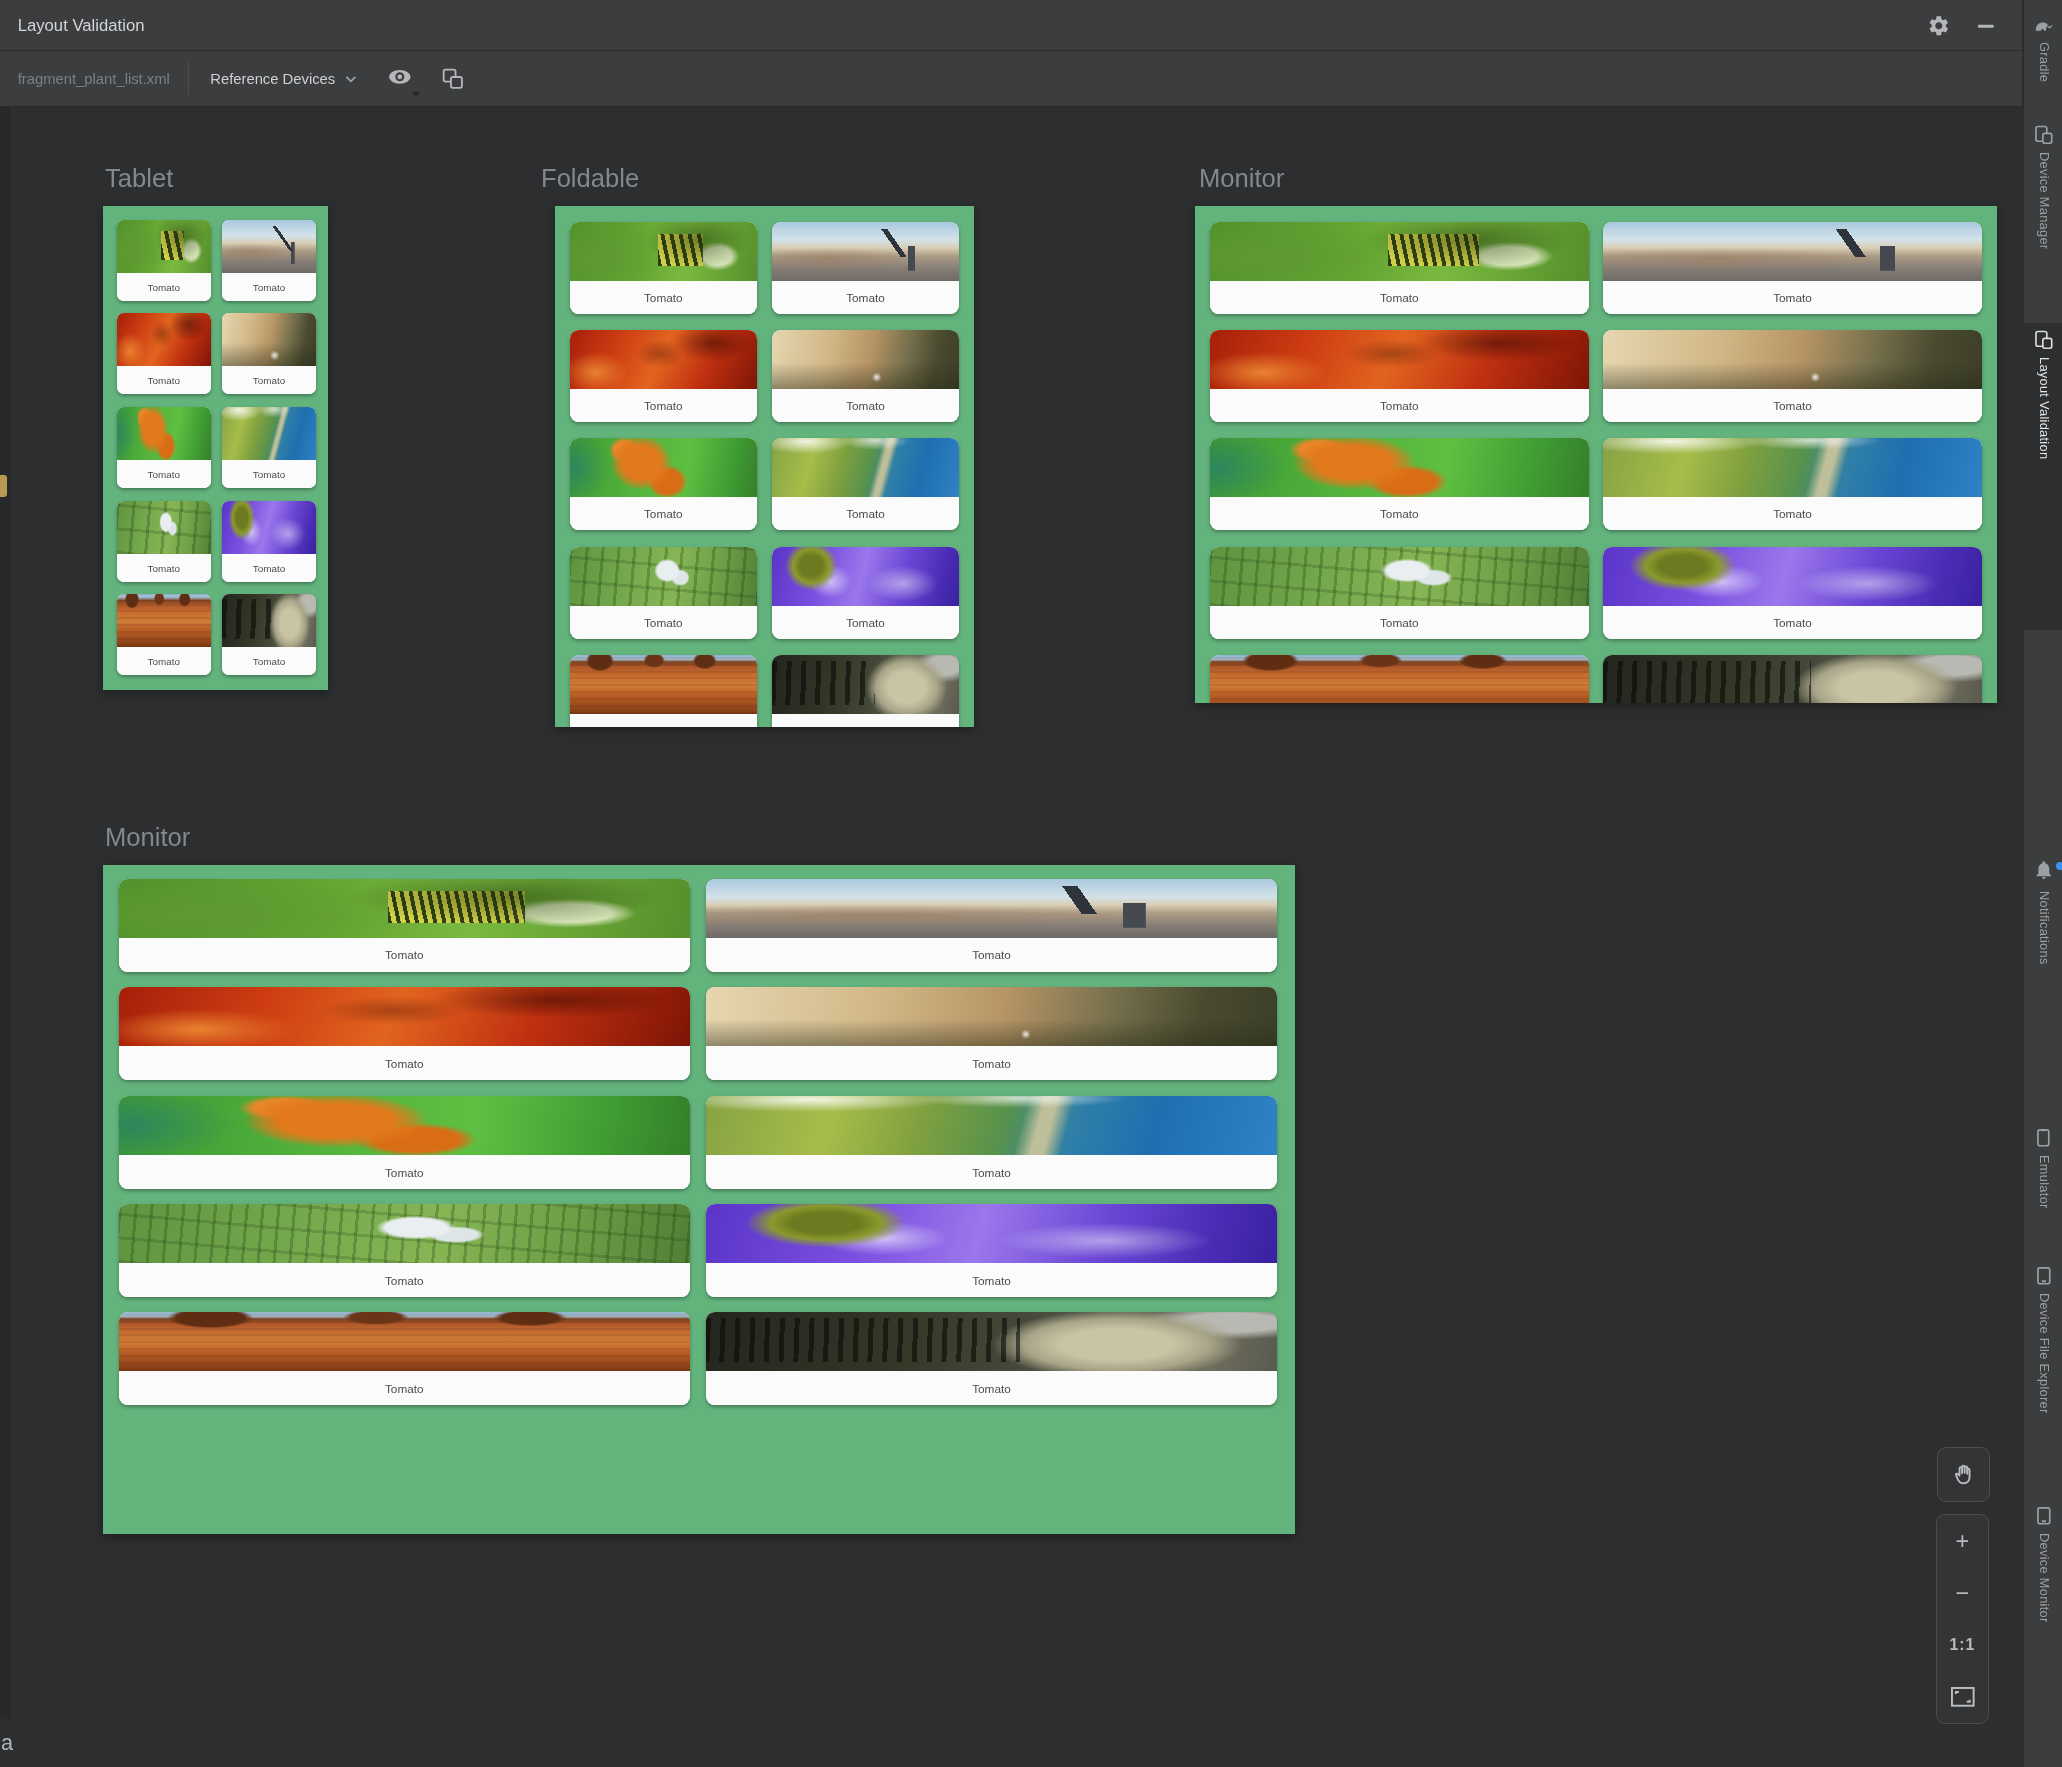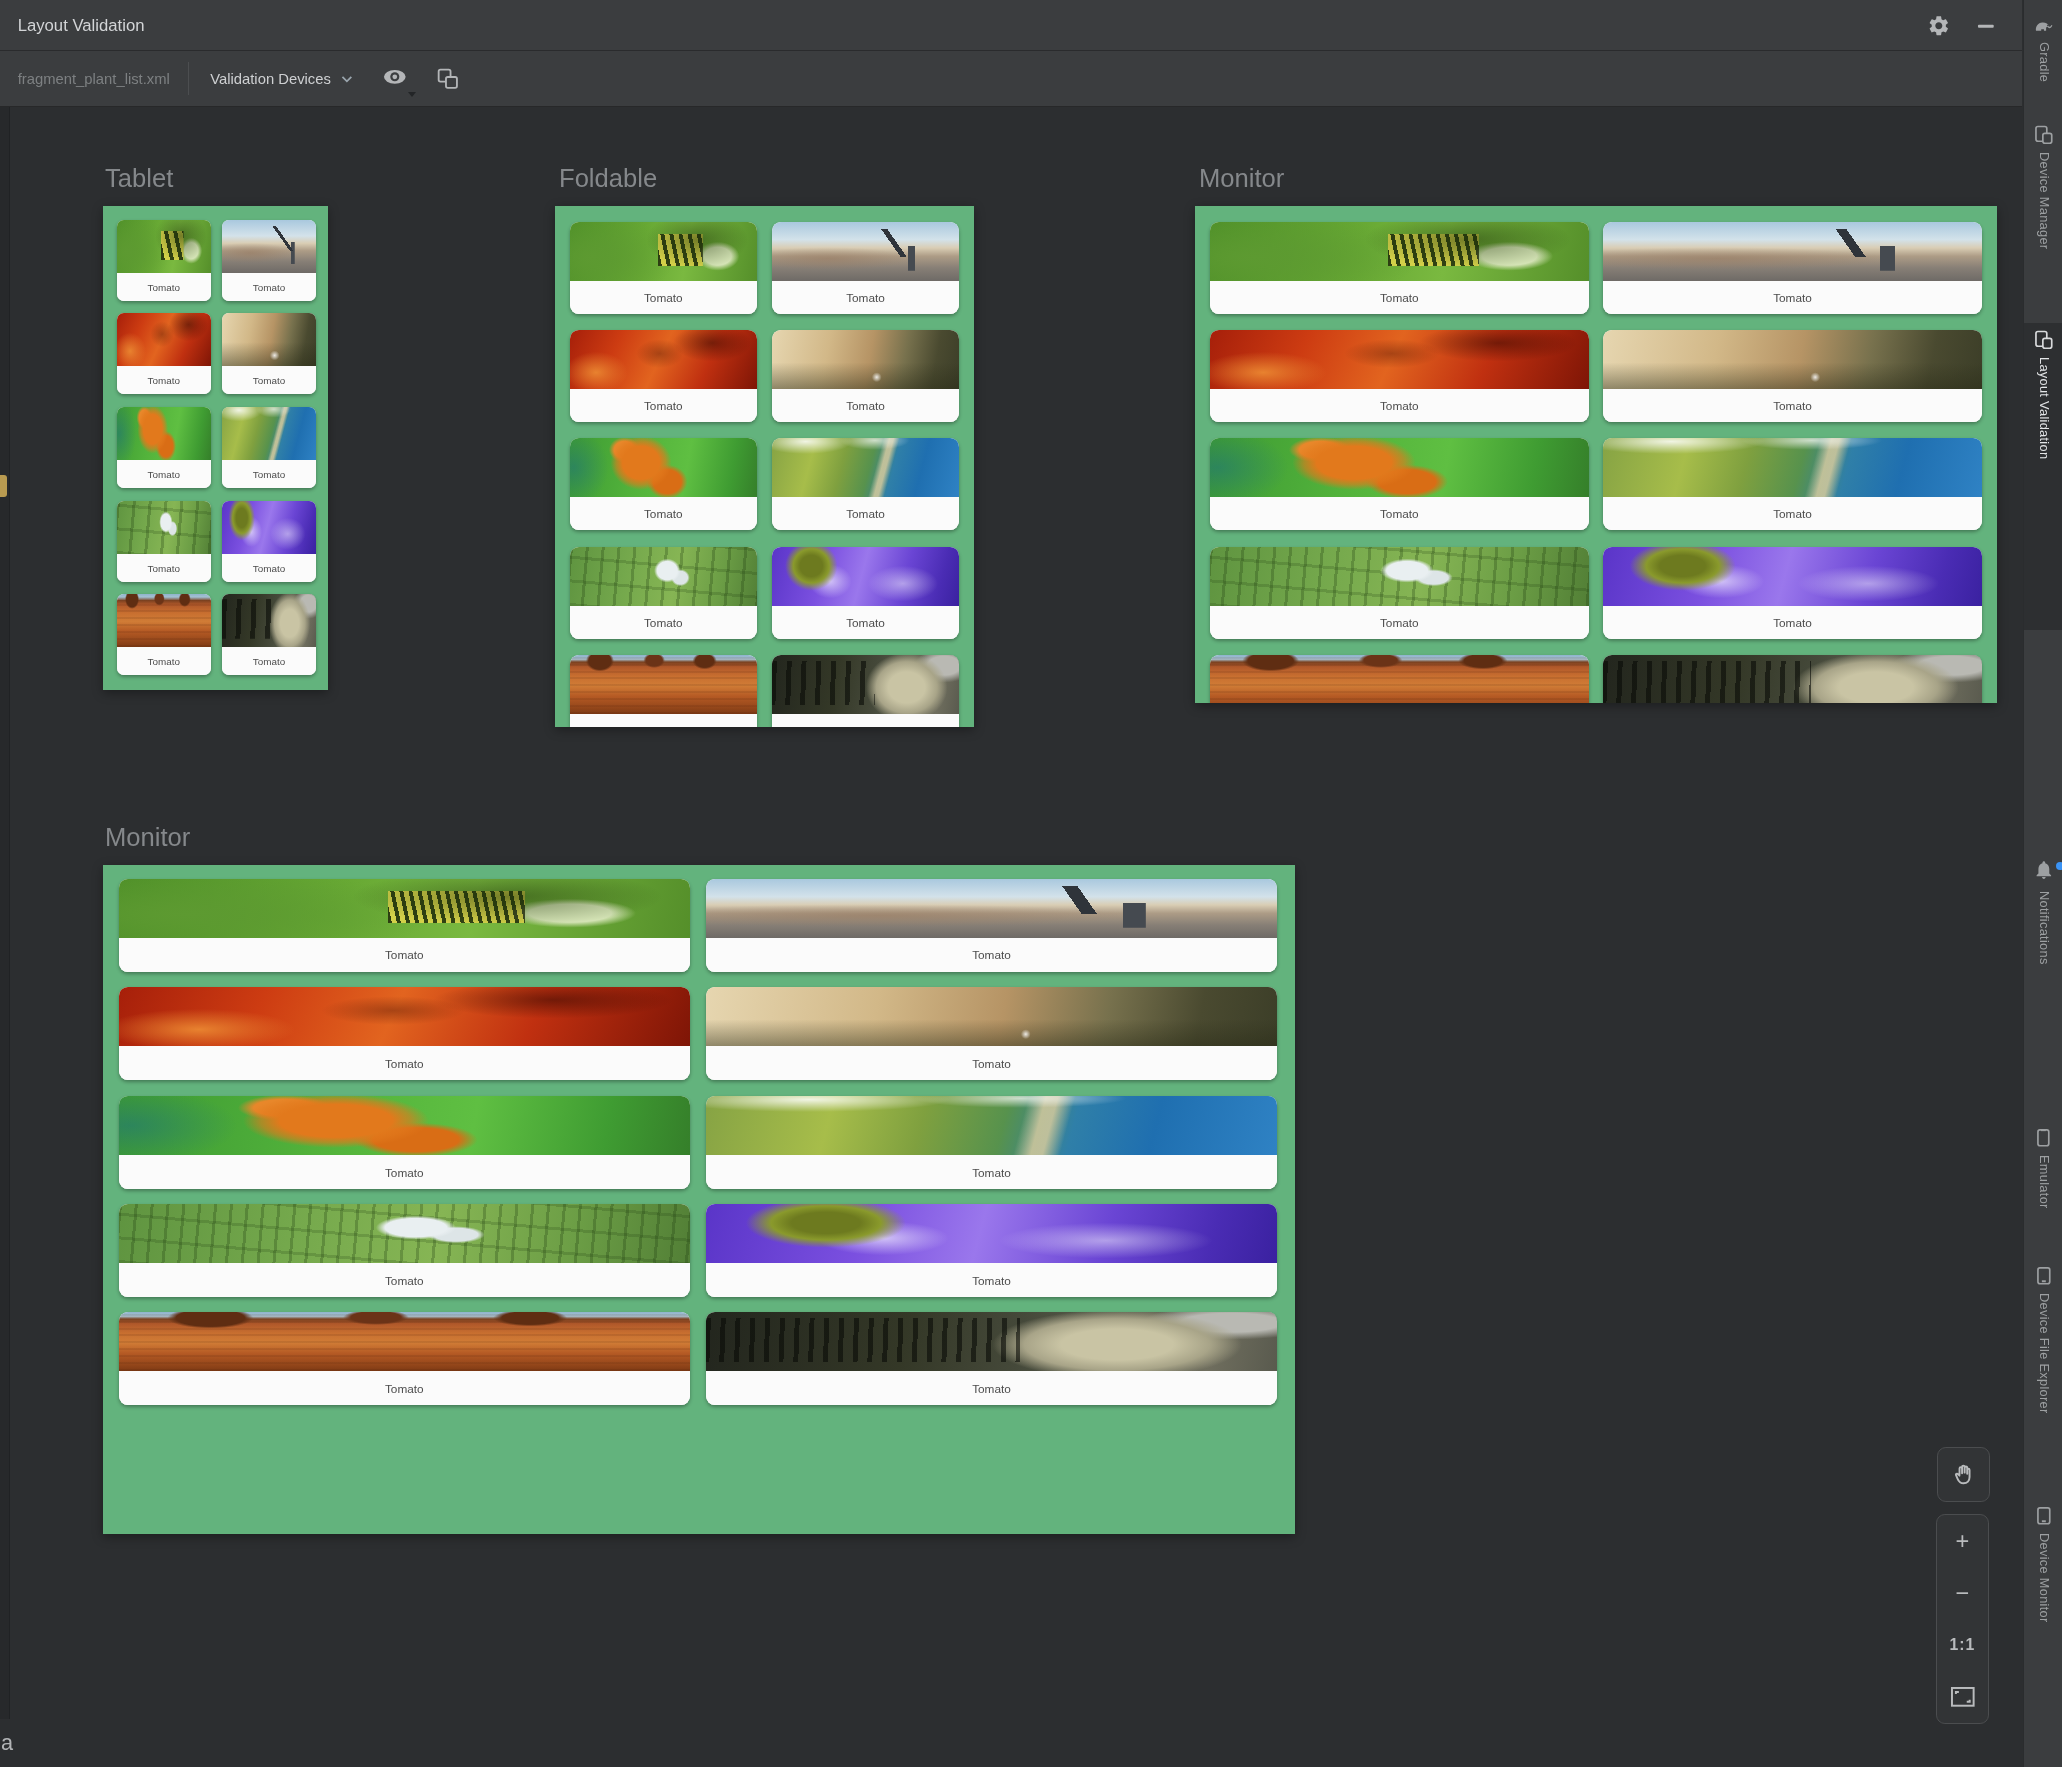--- a/index.html
+++ b/index.html
@@ -119,21 +119,21 @@
             <rect x="3" y="10" width="16" height="3" rx="1" fill="#b4b6b8"></rect>
           </svg>
       </div>
     </div>
   </div>
 
   <div class="toolbar">
     <span class="file-label">fragment_plant_list.xml</span>
     <span class="tb-sep"></span>
     <span class="device-set">
-      <span>Validation Devices</span>
+      <span>Reference Devices</span>
       <svg class="chev" width="15.8" height="15.8" viewBox="0 0 16 16" fill="none" stroke="#9aa5ad" stroke-width="1.8">
           <path d="M3.5 6l4.5 4.5L12.5 6"></path>
         </svg>
     </span>
     <span class="eye-wrap">
       <svg width="29.6" height="25.6" viewBox="0 0 30 26">
           <ellipse cx="15" cy="13" rx="11" ry="7" fill="#b4b6b8"></ellipse>
           <circle cx="15" cy="13" r="4.6" fill="#3b3d3f"></circle>
           <circle cx="15" cy="13" r="2.4" fill="#b4b6b8"></circle>
         </svg>
@@ -188,21 +188,21 @@
         </div>
         <div class="card" style="left: 13.8px; top: 388px; width: 94px; height: 81px; border-radius: 6.9px;">
           <div class="card-img img-8" style="height: 53px;"></div>
           <div class="card-label" style="height: 27.6px; font-size: 9.9px;">Tomato</div>
         </div>
         <div class="card" style="left: 119px; top: 388px; width: 94px; height: 81px; border-radius: 6.9px;">
           <div class="card-img img-9" style="height: 53px;"></div>
           <div class="card-label" style="height: 27.6px; font-size: 9.9px;">Tomato</div>
         </div>
       </div>
-      <div class="section-label" style="left: 559px; top: 164px;">Foldable</div>
+      <div class="section-label" style="left: 541px; top: 164px;">Foldable</div>
       <div class="panel" style="left: 555px; top: 206px; width: 419px; height: 521px; background: rgb(99, 179, 125);">
         <div class="card" style="left: 14.8px; top: 15.8px; width: 187px; height: 92px; border-radius: 8.9px;">
           <div class="card-img img-0" style="height: 59px;"></div>
           <div class="card-label" style="height: 32.5px; font-size: 11.8px;">Tomato</div>
         </div>
         <div class="card" style="left: 217px; top: 15.8px; width: 187px; height: 92px; border-radius: 8.9px;">
           <div class="card-img img-1" style="height: 59px;"></div>
           <div class="card-label" style="height: 32.5px; font-size: 11.8px;">Tomato</div>
         </div>
         <div class="card" style="left: 14.8px; top: 124px; width: 187px; height: 92px; border-radius: 8.9px;">

